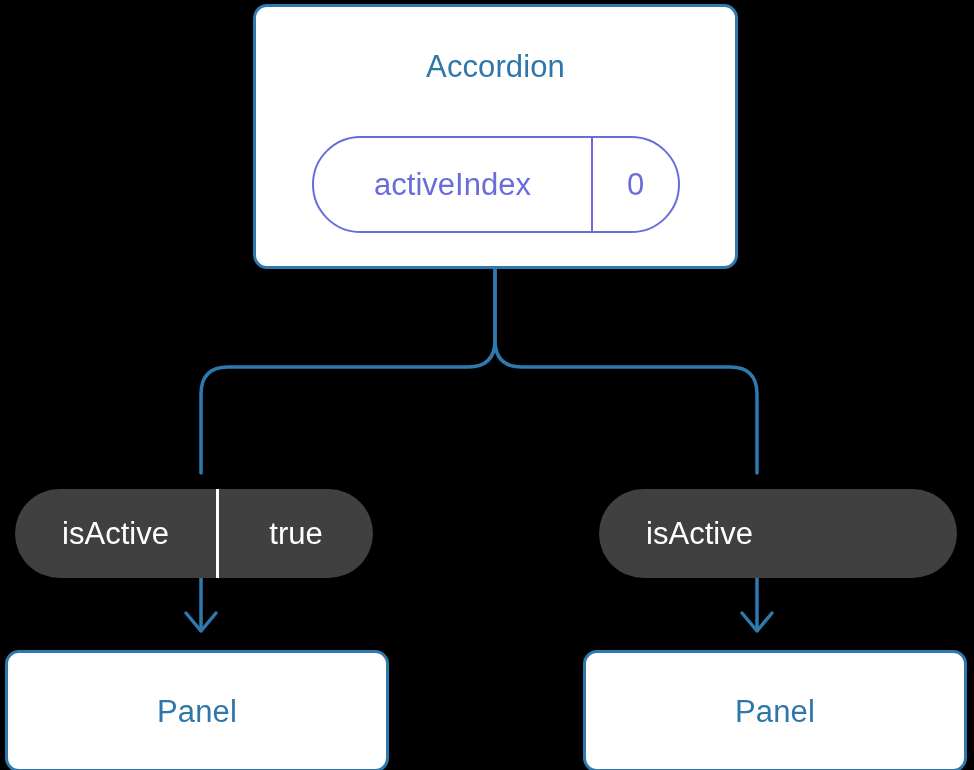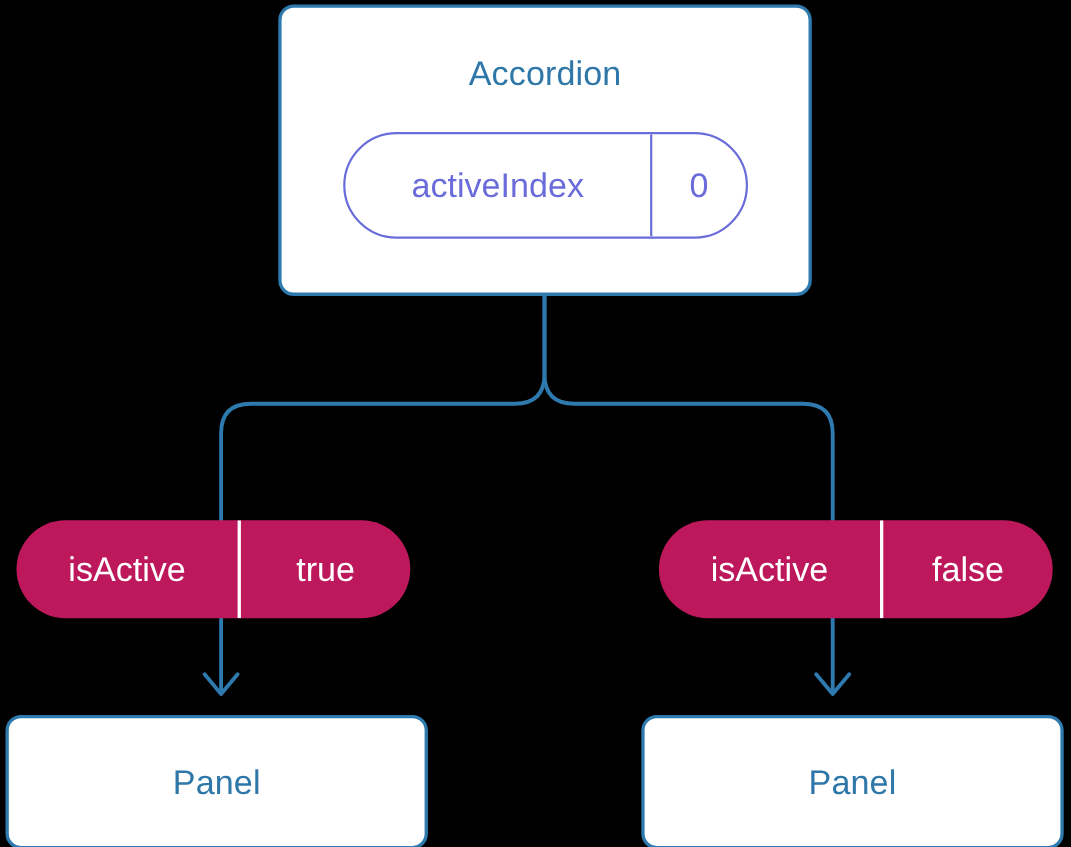--- a/index.html
+++ b/index.html
@@ -71,20 +71,21 @@
 
   
   .state-pill {
     position: absolute;
     box-sizing: border-box;
     display: flex;
     align-items: stretch;
     border-radius: 999px;
     overflow: hidden;
     z-index: 3;
+    margin-top: 16px;
   }
   .pill-key, .pill-val {
     display: flex;
     align-items: center;
     justify-content: center;
     white-space: nowrap;
     line-height: 1;
   }
 
   
@@ -96,21 +97,21 @@
   .state-pill.outlined .pill-val {
     color: #6A6CDA;
     font-size: 31px;
   }
   .state-pill.outlined .pill-val {
     border-left: 2px solid #6A6CDA;
   }
 
   
   .state-pill.filled {
-    background: #be185d;
+    background: #404040;
   }
   .state-pill.filled .pill-key,
   .state-pill.filled .pill-val {
     color: #FFFFFF;
     font-size: 31px;
   }
   .state-pill.filled .pill-val {
     border-left: 3px solid #FFFFFF;
   }
 
@@ -172,21 +173,20 @@
     <div class="pill-val">0</div>
   </div>
 
   <div id="pill-isactive-true" class="state-pill filled leaf-pill">
     <div class="pill-key">isActive</div>
     <div class="pill-val">true</div>
   </div>
 
   <div id="pill-isactive-false" class="state-pill filled leaf-pill">
     <div class="pill-key">isActive</div>
-    <div class="pill-val">false</div>
   </div>
 
   <div id="panel-left" class="component-box panel-box">
     <div class="component-title">Panel</div>
   </div>
 
   <div id="panel-right" class="component-box panel-box">
     <div class="component-title">Panel</div>
   </div>
 

